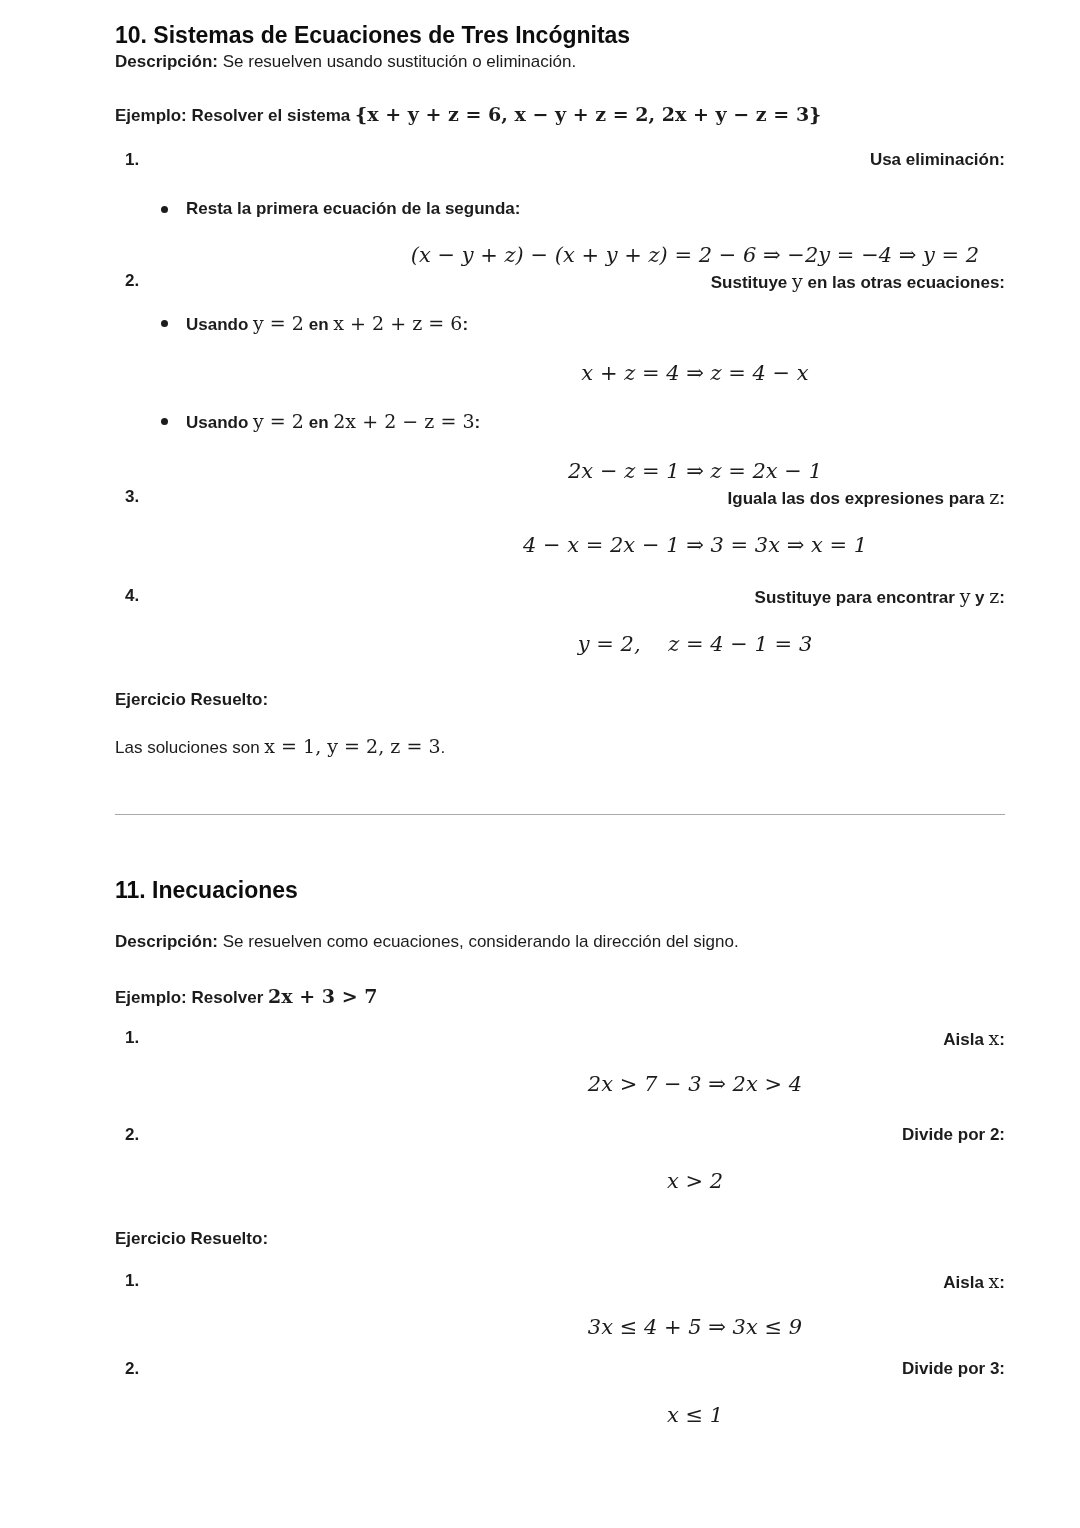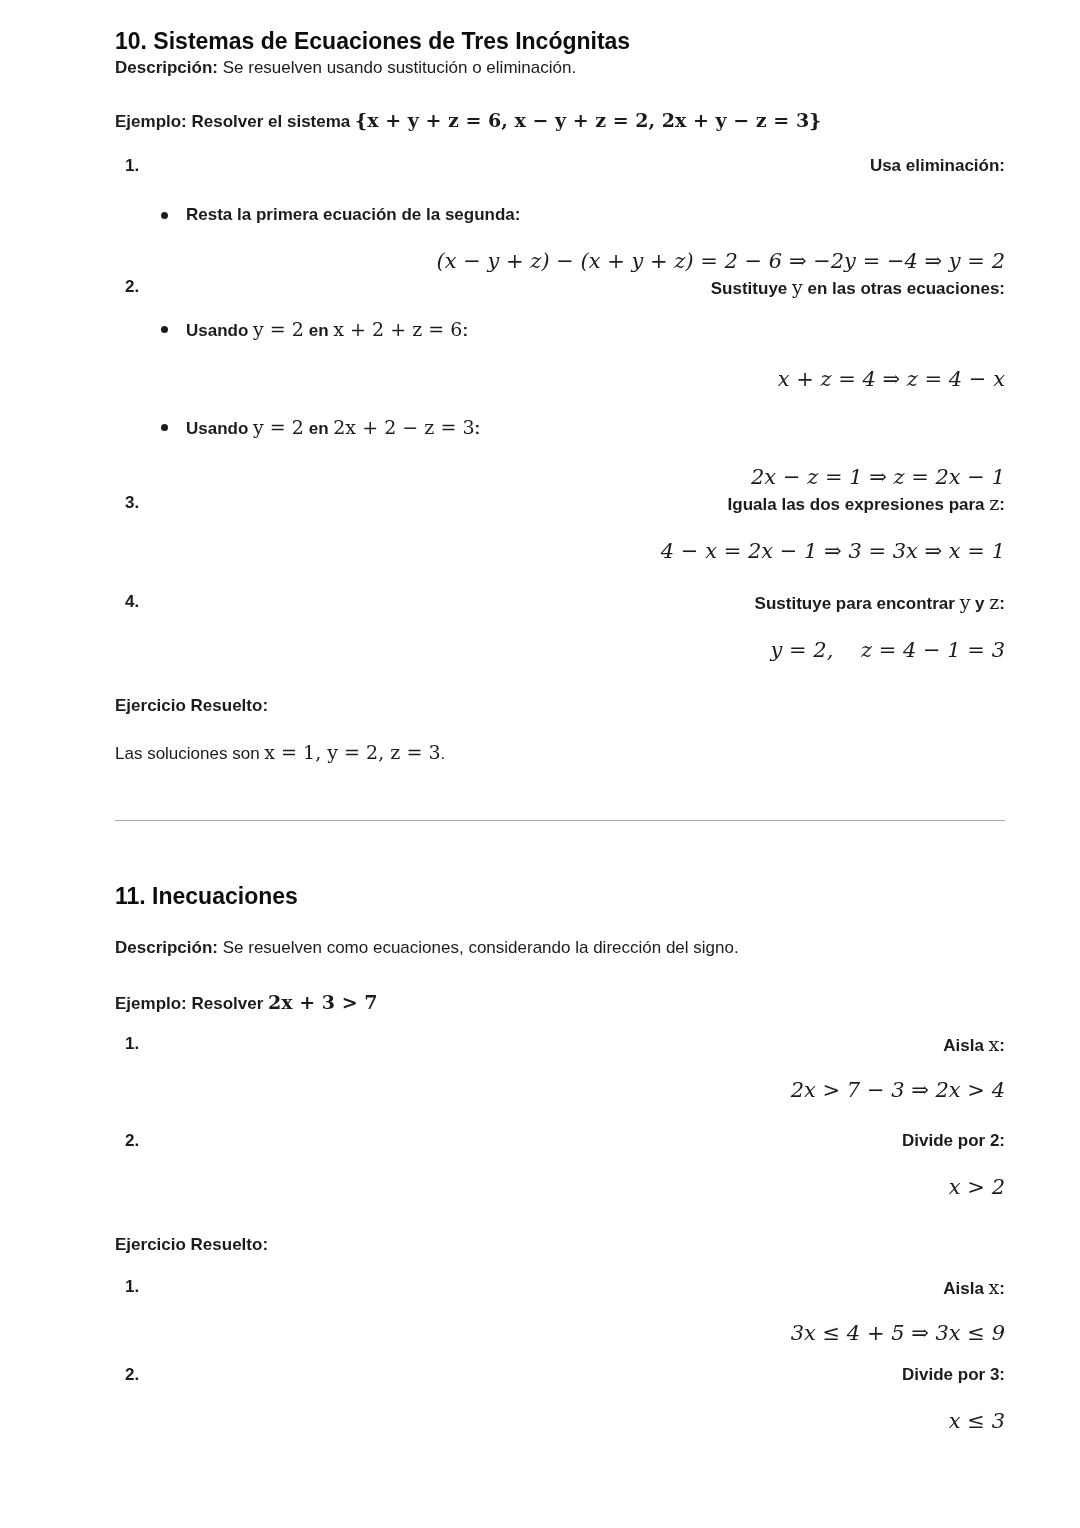--- a/index.html
+++ b/index.html
@@ -2,36 +2,36 @@
 <html><head>
 <meta charset="utf-8">
 <style>
   html,body{margin:0;padding:0;background:#ffffff;}
   body{
     width:1080px;height:1528px;
     font-family:"Liberation Sans",sans-serif;
     color:#1c1c1c;
     overflow:hidden;
   }
-  .page{padding:26px 75px 20px 115px;}
+  .page{padding:20px 75px 20px 115px;}
   .sec-heading{
     font-size:23px;font-weight:700;color:#0d0d0d;
     line-height:30px;margin:0;
     font-family:"Liberation Sans",sans-serif;
   }
   p{margin:0;font-size:17px;line-height:24px;}
   .b{font-weight:700;}
   .math{
     font-family:"DejaVu Serif",serif;
     font-size:1.12em;
     white-space:pre;
   }
   .eq{
     margin-left:270px;
-    text-align:right;
+    text-align:center;
     font-family:"DejaVu Serif",serif;
     font-style:italic;
     font-size:21px;
     line-height:28px;
     white-space:pre;
   }
   .oitem{display:flex;font-size:17px;line-height:24px;}
   .oitem .num{
     flex:0 0 auto;width:26px;margin-left:10px;
     font-weight:700;
@@ -156,16 +156,16 @@
       <span class="label"><span class="b">Aisla </span><span class="math">x</span><span class="b">:</span></span>
     </div>
 
     <div class="eq mt18">3x ≤ 4 + 5 ⇒ 3x ≤ 9</div>
 
     <div class="oitem mt16">
       <span class="num">2.</span>
       <span class="label"><span class="b">Divide por 3:</span></span>
     </div>
 
-    <div class="eq mt20">x ≤ 3</div>
+    <div class="eq mt20">x ≤ 1</div>
   </section>
 
 </div>
 
 </body></html>

